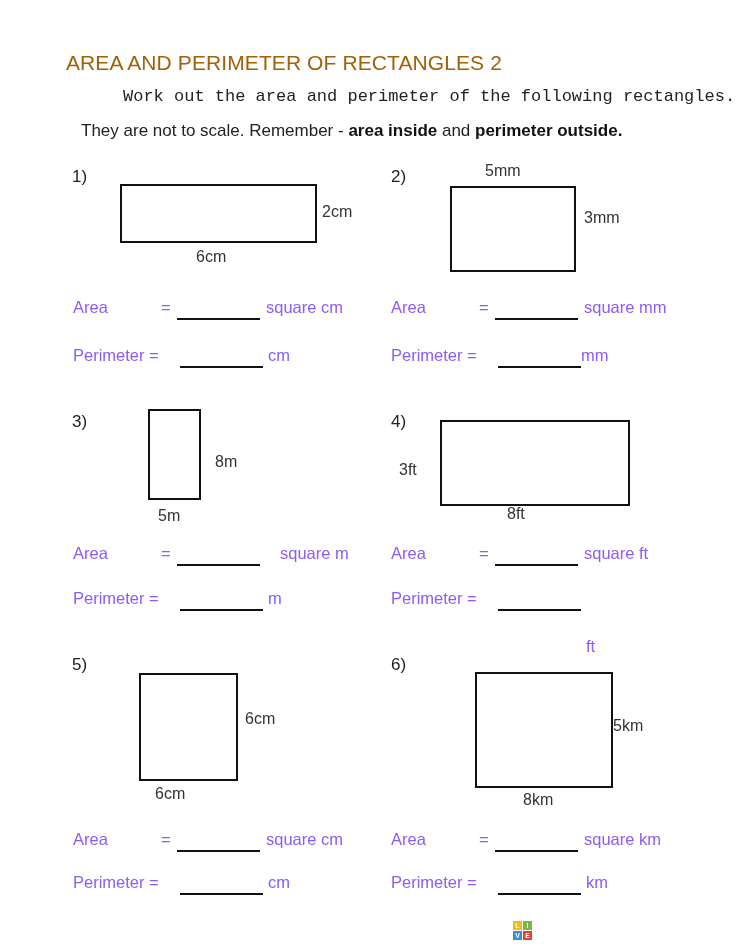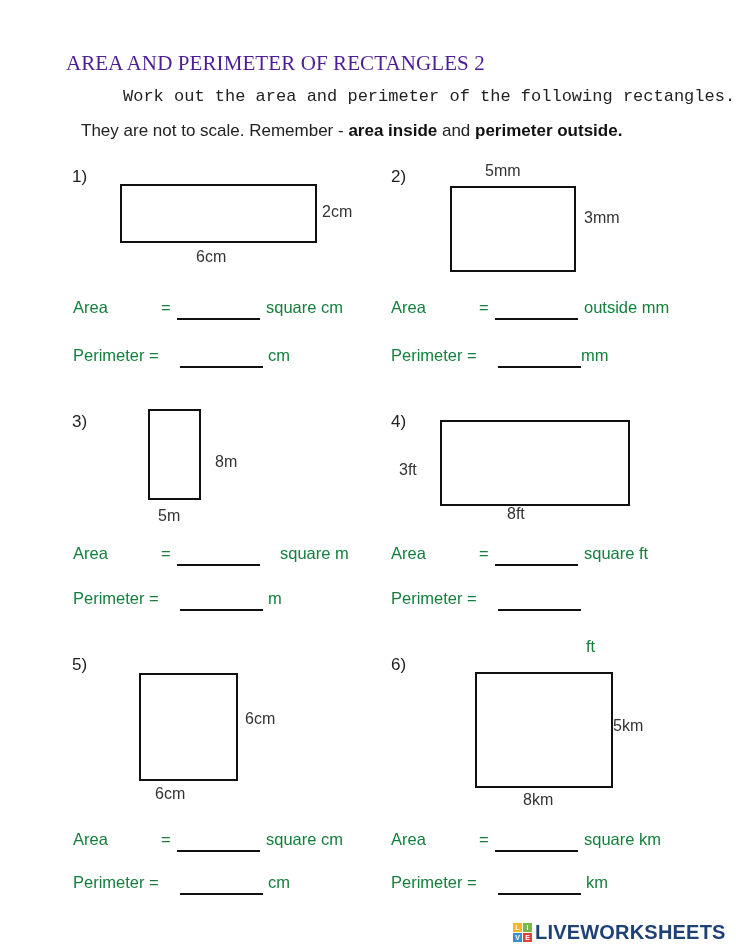--- a/index.html
+++ b/index.html
@@ -5,33 +5,33 @@
     html, body { margin: 0; padding: 0; }
     body {
       width: 736px; height: 950px; position: relative; overflow: hidden;
       background: #ffffff;
       font-family: "Liberation Sans", "DejaVu Sans", sans-serif;
       color: #2b2b2b;
     }
     .abs { position: absolute; white-space: nowrap; }
     .title {
       left: 66px; top: 51px;
-      font-family: Liberation Serif, serif;
-      font-size: 21px; color: #4c1d95; letter-spacing: 0.1px;
+      font-family: Liberation Sans, sans-serif;
+      font-size: 21px; color: #a16207; letter-spacing: 0.1px;
     }
     .instr { font-size: 17px; color: #222; }
     .instr1 { left: 123px; top: 87px; font-family: Liberation Mono, monospace; }
     .instr2 { left: 81px; top: 121px; }
     .instr b { font-weight: bold; color: #111; }
 
     .qnum { font-size: 17px; color: #222; }
     .dim { font-size: 16px; color: #333; }
     .rect { position: absolute; border: 2px solid #111; box-sizing: border-box; background: #fff; }
 
-    .label { font-size: 16.5px; color: #15803d; }
+    .label { font-size: 16.5px; color: #8b5cf6; }
     .line { position: absolute; height: 0; border-top: 2px solid #111; }
 
     .footer-logo { left: 513px; top: 921px; display: flex; align-items: center; }
     .logo-grid { display: grid; grid-template-columns: 9px 9px; grid-template-rows: 9px 9px; gap: 1px; margin-right: 3px; }
     .logo-grid span { display: block; font-size: 7px; line-height: 9px; text-align: center; color: #fff; font-weight: bold; }
     .logo-text { font-size: 20px; font-weight: bold; color: #1e4276; letter-spacing: 0.2px; }
   </style>
 </head>
 <body>
 
@@ -54,21 +54,21 @@
 </div>
 
 <div>
   <div class="abs qnum" style="left:391px;top:167px;">2)</div>
   <div class="abs dim" style="left:485px;top:162px;">5mm</div>
   <div class="rect" style="left:450px;top:186px;width:126px;height:86px;"></div>
   <div class="abs dim" style="left:584px;top:209px;">3mm</div>
   <div class="abs label" style="left:391px;top:298px;">Area</div>
   <div class="abs label" style="left:479px;top:298px;">=</div>
   <div class="line" style="left:495px;top:318px;width:83px;"></div>
-  <div class="abs label" style="left:584px;top:298px;">outside mm</div>
+  <div class="abs label" style="left:584px;top:298px;">square mm</div>
   <div class="abs label" style="left:391px;top:346px;">Perimeter =</div>
   <div class="line" style="left:498px;top:366px;width:83px;"></div>
   <div class="abs label" style="left:581px;top:346px;">mm</div>
 </div>
 
 <div>
   <div class="abs qnum" style="left:72px;top:412px;">3)</div>
   <div class="rect" style="left:148px;top:409px;width:53px;height:91px;"></div>
   <div class="abs dim" style="left:215px;top:453px;">8m</div>
   <div class="abs dim" style="left:158px;top:507px;">5m</div>
@@ -123,14 +123,13 @@
   <div class="abs label" style="left:586px;top:873px;">km</div>
 </div>
 
 <div class="abs footer-logo">
   <div class="logo-grid">
     <span style="background:#f5b81c;">L</span>
     <span style="background:#7ab648;">I</span>
     <span style="background:#3a8ed4;">V</span>
     <span style="background:#e2403a;">E</span>
   </div>
-  <span class="logo-text">LIVEWORKSHEETS</span>
 </div>
 
 </body></html>

